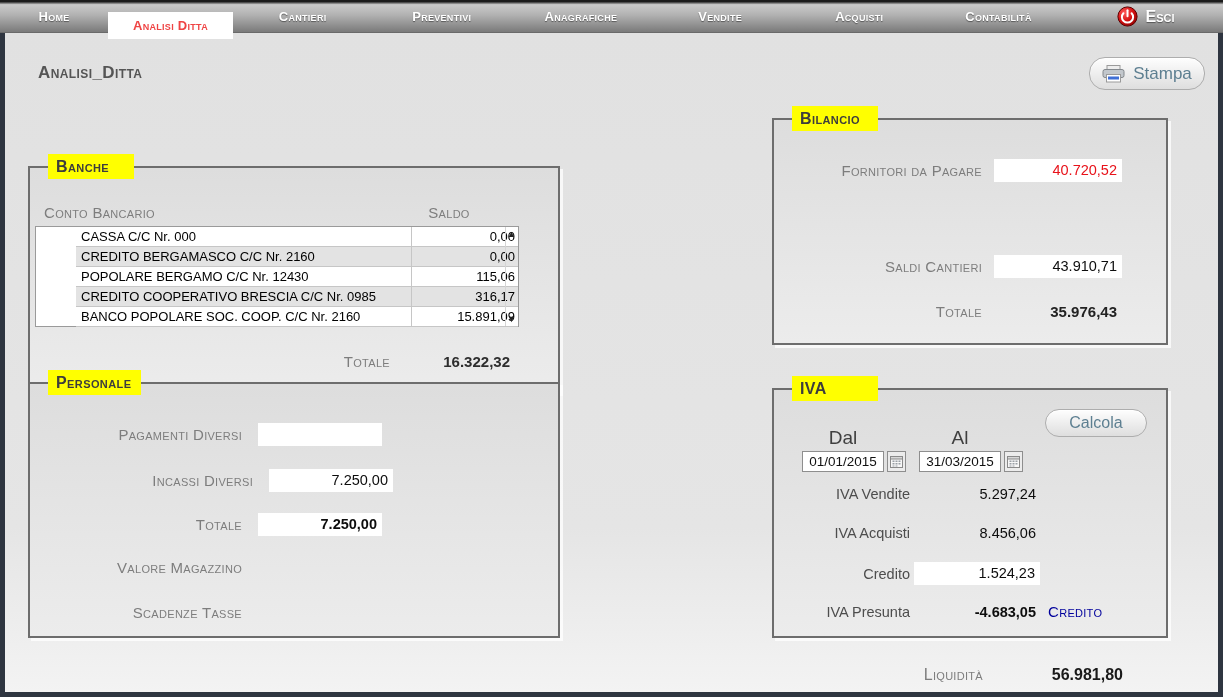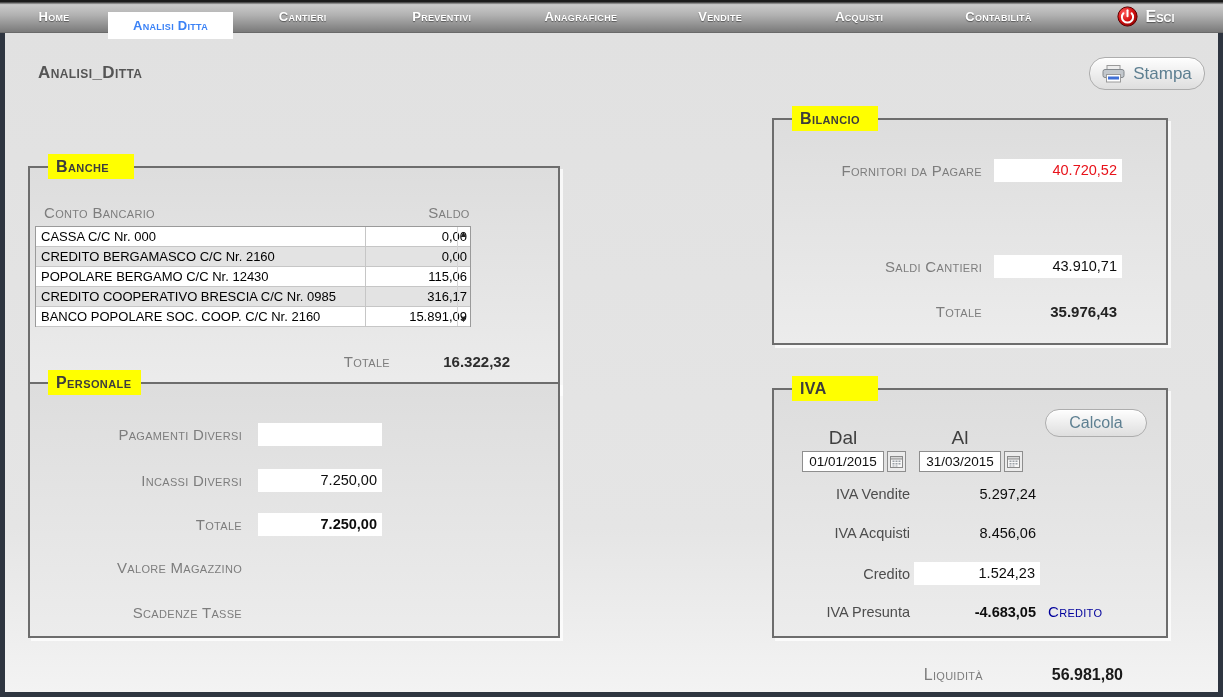--- a/index.html
+++ b/index.html
@@ -7,21 +7,21 @@
   body { font-family:"Liberation Sans", sans-serif; background:#2e3540; position:relative; overflow:hidden; }
 
   
   .nav { position:absolute; top:0; left:0; width:1223px; height:33px;
          background:linear-gradient(180deg,#1c1c1c 0%,#1c1c1c 5%,#cacaca 14%,#b2b2b2 45%,#7b7b7b 96%,#5f5f5f 100%);
          display:flex; align-items:center; z-index:5; }
   .nav-item { color:#fff; font-weight:bold; font-variant:small-caps; font-size:13px; letter-spacing:.3px;
               text-align:center; text-shadow:0 1px 1px rgba(0,0,0,.45); cursor:pointer; white-space:nowrap; }
   .nav-item.w1 { width:108px; }
   .nav-item.grow { flex:1; }
-  .nav-item.active { width:125px; background:#fff; color:#3b82f6; text-shadow:none; height:27px; line-height:27px; margin-top:18px; }
+  .nav-item.active { width:125px; background:#fff; color:#ef4444; text-shadow:none; height:27px; line-height:27px; margin-top:18px; }
   .nav-exit { width:155px; display:flex; align-items:center; justify-content:center; gap:8px; cursor:pointer; }
   .nav-exit .nav-label { color:#fff; font-weight:bold; font-variant:small-caps; font-size:16px; text-shadow:0 1px 1px rgba(0,0,0,.45); }
 
   
   .content { position:absolute; top:33px; left:5px; right:5px; bottom:5px;
              background:linear-gradient(180deg,#e1e1e1 0%,#e5e5e5 75%,#f3f3f3 100%); }
 
   .page-title { position:absolute; left:33px; top:30px; font-weight:bold; font-variant:small-caps;
                 font-size:17px; color:#555; letter-spacing:.4px; }
 
@@ -42,22 +42,22 @@
   .p-bilancio  { left:767px; top:85px;  width:396px; height:227px; }
   .p-personale { left:23px;  top:349px; width:532px; height:256px; }
   .p-iva       { left:767px; top:355px; width:396px; height:250px; }
 
   .glabel { color:#7d7d7d; font-weight:normal; font-variant:small-caps; letter-spacing:.3px; }
 
   
   .bk-header { position:absolute; top:36px; left:14px; width:470px; display:flex; }
   .bk-header .h-name { width:350px; font-size:15px; }
   .bk-header .h-saldo { width:110px; text-align:center; font-size:15px; }
-  .bk-table { position:absolute; left:5px; top:58px; width:436px; height:101px;
-              background:#fff; border:1px solid #9a9a9a; }
+  .bk-table { position:absolute; left:5px; top:58px; width:484px; height:101px;
+              background:#fff; border:1px solid #9a9a9a;padding-left:40px; }
   .bk-row { display:flex; height:20px; line-height:19px; font-size:13px; color:#000; border-bottom:1px solid #c6c6c6; }
   .bk-row:nth-child(even) { background:#e3e3e3; }
   .bk-row:last-child { border-bottom:none; }
   .bk-name { width:357px; padding-left:5px; border-right:1px solid #c6c6c6; overflow:hidden; white-space:nowrap; }
   .bk-saldo { width:112px; text-align:right; padding-right:3px; }
   .bk-scroll { position:absolute; right:0; top:0; bottom:0; width:13px; border-left:1px solid #d5d5d5; }
   .bk-scroll .arr { position:absolute; left:1px; font-size:9px; color:#222; line-height:10px; cursor:pointer; }
   .bk-scroll .up { top:2px; } .bk-scroll .down { bottom:2px; }
   .bk-totale { position:absolute; top:185px; left:0; width:482px; display:flex; align-items:baseline; }
   .bk-totale .t-label { width:360px; text-align:right; font-size:15px; }
@@ -202,21 +202,21 @@
     </div>
   </div>
 
   <div class="panel p-personale">
     <div class="panel-label">Personale</div>
 
     <div class="form-row per-row" style="top:39px; left:0;">
       <div class="glabel lbl">Pagamenti Diversi</div>
       <div class="valuebox"></div>
     </div>
-    <div class="form-row per-row" style="top:85px; left:0;">
+    <div class="form-row per-row" style="top:85px; left:11px;">
       <div class="glabel lbl">Incassi Diversi</div>
       <div class="valuebox">7.250,00</div>
     </div>
     <div class="form-row per-row" style="top:129px; left:0;">
       <div class="glabel lbl">Totale</div>
       <div class="valuebox bold">7.250,00</div>
     </div>
     <div class="form-row per-row" style="top:175px; left:0;">
       <div class="glabel lbl">Valore Magazzino</div>
     </div>

